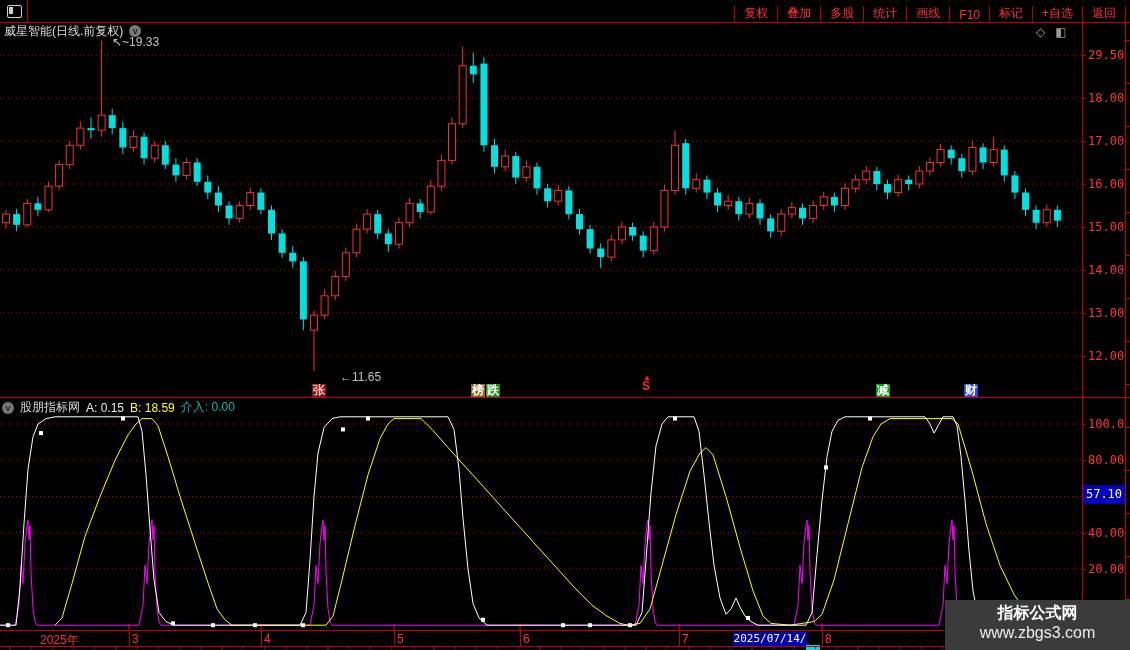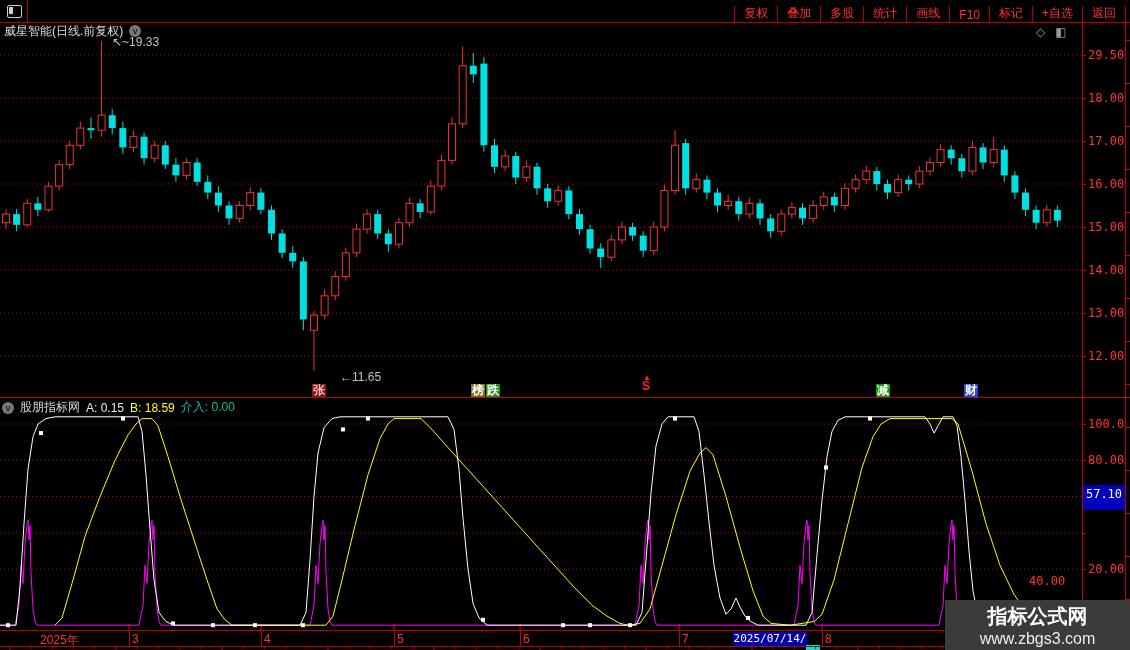--- a/index.html
+++ b/index.html
@@ -27,33 +27,33 @@
   #candle-svg{left:0;top:0;}
   #ind-svg{left:0;top:397px;}
   #ind-header{left:2px;top:400px;height:15px;display:flex;align-items:center;gap:6px;font-size:12px;}
   #ind-name{color:#d8d8d8;text-align:center;}
   .ind-a{color:#e8e8e8;} .ind-b{color:#ffff00;} .ind-c{color:#14b8a6;}
   
   .hline{left:0;width:1130px;height:1px;background:#c00000;}
   .vline{width:1px;background:#c00000;}
   
   .ax-label{position:absolute;color:#ff3333;font-size:12px;font-family:"DejaVu Sans Mono",monospace;}
-  #val-box{left:1083px;width:42px;height:25px;background:#0000bb;color:#ffffff;font-size:12px;
+  #val-box{left:1083px;width:42px;height:19px;background:#0000bb;color:#ffffff;font-size:12px;
            line-height:19px;text-align:center;font-family:"DejaVu Sans Mono",monospace;}
   
   .month-label{position:absolute;color:#ff3333;font-size:12px;top:632px;}
   #date-box{top:632px;height:14px;background:#0000aa;color:#fff;font-size:11px;line-height:14px;
             text-align:center;font-family:"DejaVu Sans Mono",monospace;}
   #cyan-box{top:645px;height:5px;background:#00e0e0;}
   
   .sig{position:absolute;font-size:12px;line-height:13px;height:13px;padding:0 1px;font-weight:bold;}
   .annot{position:absolute;color:#c0c0c0;font-size:12px;font-family:Liberation Sans, sans-serif;}
   
   #watermark{left:945px;top:600px;width:185px;height:50px;background:#3b3b3b;text-align:center;z-index:9;}
-  #wm1{color:#ffffff;font-size:20px;font-weight:bold;margin-top:3px;}
+  #wm1{color:#ffffff;font-size:16px;font-weight:bold;margin-top:3px;}
   #wm2{color:#ececec;font-size:16px;}
 </style>
 </head>
 <body>
 
 <div id="screen">
 
   <div id="toolbar" class="abs">
     <div id="tb-icon-box" class="abs">
       <div id="tb-icon" class="abs"></div>
@@ -378,21 +378,21 @@
       <div class="ax-label" style="left: 1088px; top: 263px;">14.00</div>
       <div style="position: absolute; left: 1082px; top: 270px; width: 4px; height: 1px; background: rgb(192, 0, 0);"></div>
       <div class="ax-label" style="left: 1088px; top: 306px;">13.00</div>
       <div style="position: absolute; left: 1082px; top: 313px; width: 4px; height: 1px; background: rgb(192, 0, 0);"></div>
       <div class="ax-label" style="left: 1088px; top: 349px;">12.00</div>
       <div style="position: absolute; left: 1082px; top: 356px; width: 4px; height: 1px; background: rgb(192, 0, 0);"></div>
       <div class="ax-label" style="left: 1088px; top: 417px;">100.0</div>
       <div style="position: absolute; left: 1082px; top: 424px; width: 4px; height: 1px; background: rgb(192, 0, 0);"></div>
       <div class="ax-label" style="left: 1088px; top: 453.25px;">80.00</div>
       <div style="position: absolute; left: 1082px; top: 460.25px; width: 4px; height: 1px; background: rgb(192, 0, 0);"></div>
-      <div class="ax-label" style="left: 1029px; top: 525.75px; margin-top: 48px;">40.00</div>
+      <div class="ax-label" style="left: 1088px; top: 525.75px;">40.00</div>
       <div style="position: absolute; left: 1082px; top: 532.75px; width: 4px; height: 1px; background: rgb(192, 0, 0);"></div>
       <div class="ax-label" style="left: 1088px; top: 562px;">20.00</div>
       <div style="position: absolute; left: 1082px; top: 569px; width: 4px; height: 1px; background: rgb(192, 0, 0);"></div>
     </div>
   <div id="val-box" class="abs" style="top: 485px;">57.10</div>
   <div id="strip-layer">
       <div style="position: absolute; left: 1126px; top: 40px; width: 4px; height: 1px; background: rgb(192, 0, 0);"></div>
       <div style="position: absolute; left: 1126px; top: 83px; width: 4px; height: 1px; background: rgb(192, 0, 0);"></div>
       <div style="position: absolute; left: 1126px; top: 126px; width: 4px; height: 1px; background: rgb(192, 0, 0);"></div>
       <div style="position: absolute; left: 1126px; top: 169px; width: 4px; height: 1px; background: rgb(192, 0, 0);"></div>

